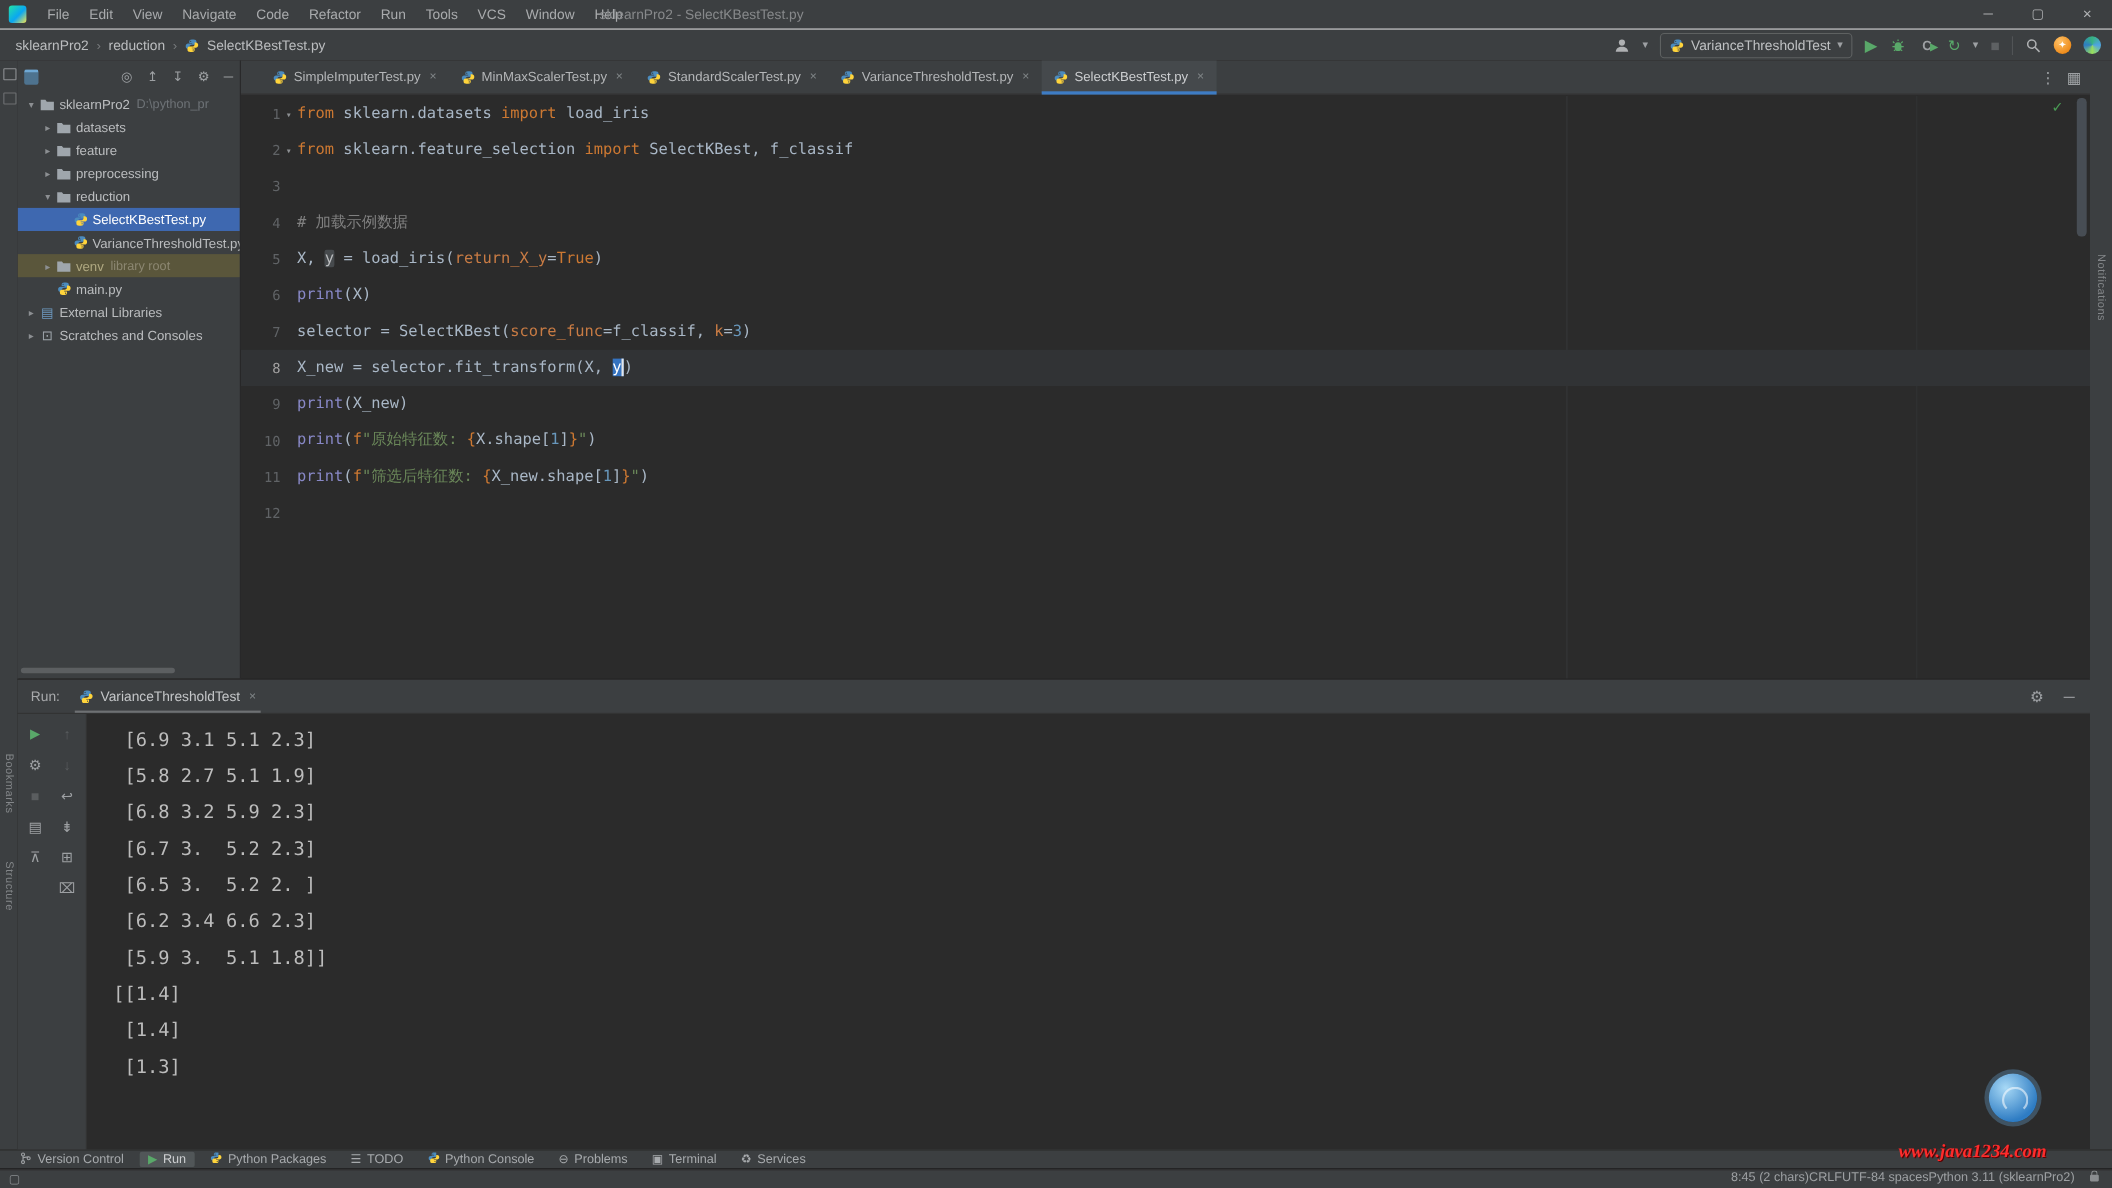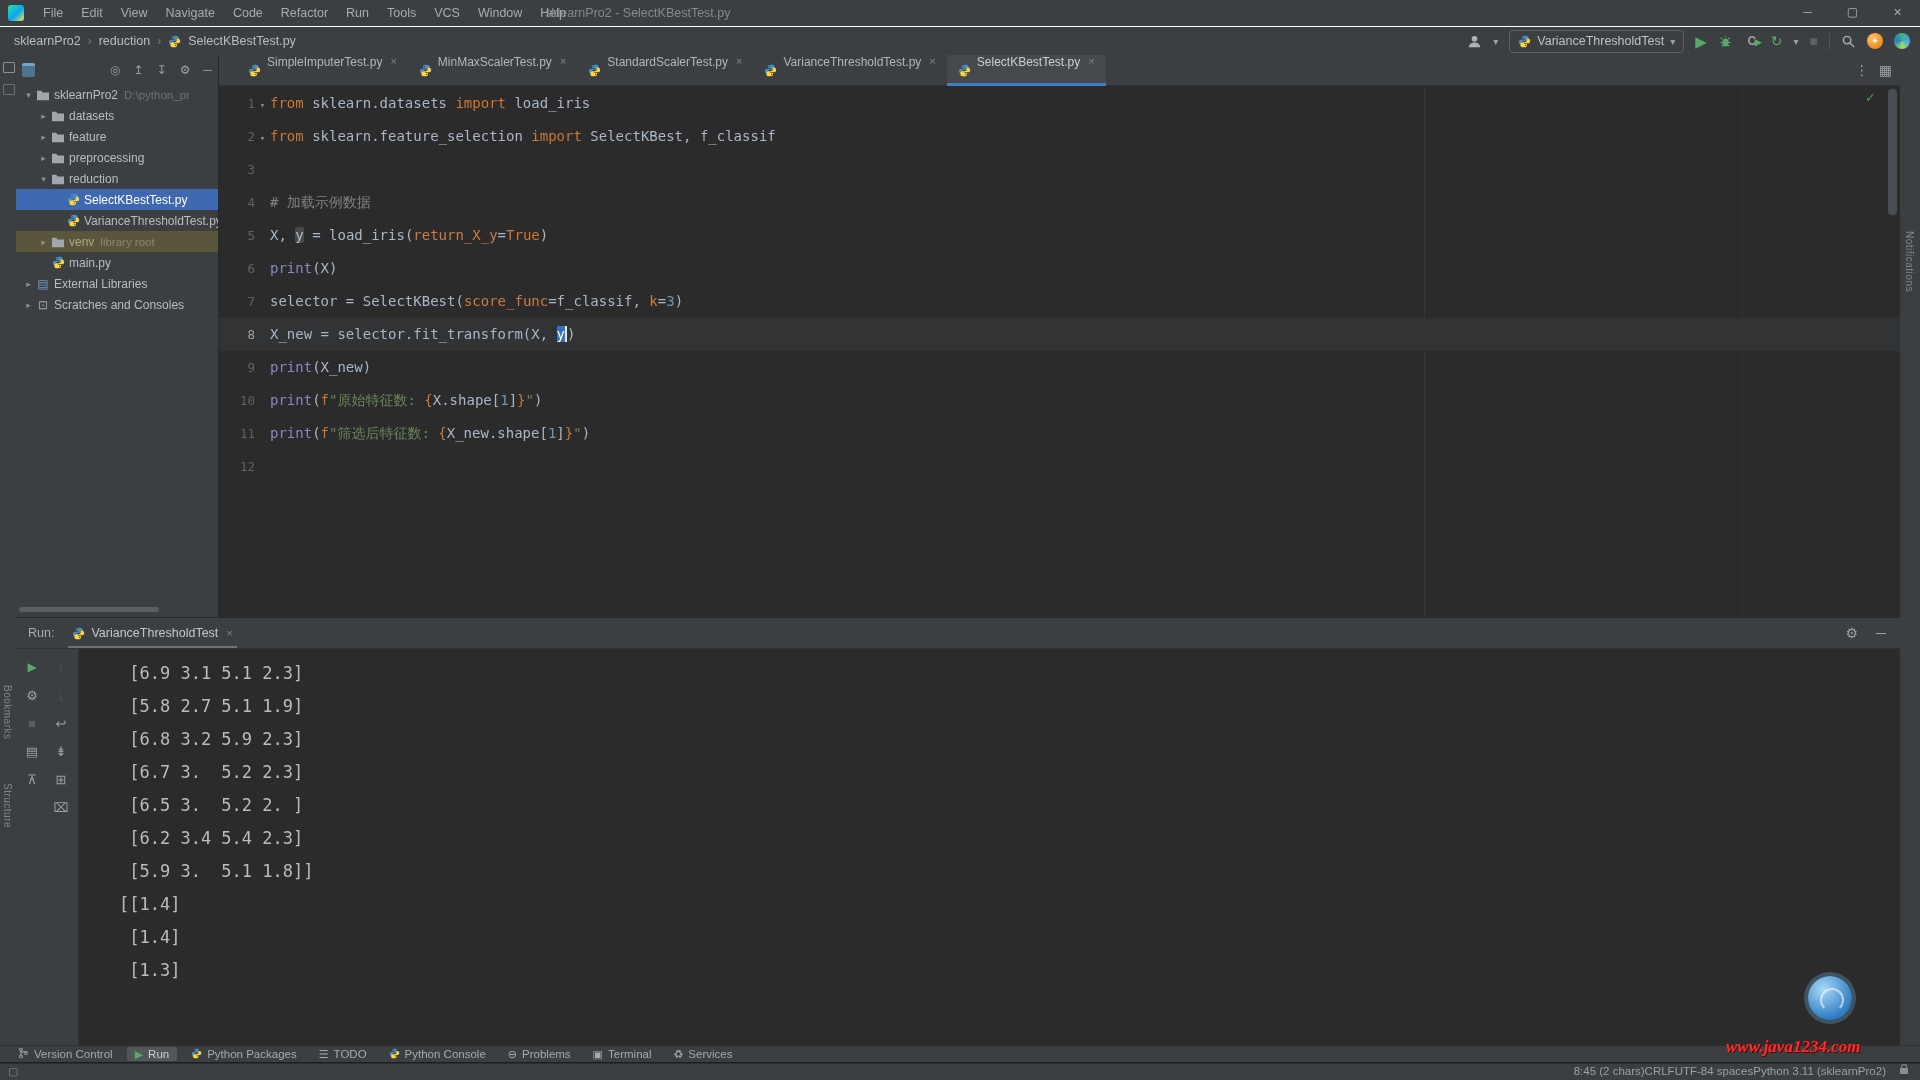--- a/index.html
+++ b/index.html
@@ -59,21 +59,21 @@
   .tree-arrow{width:13px;font-size:9px;color:#8C8F92;text-align:center;flex:none;}
   .tree-icon{width:16px;flex:none;display:inline-flex;justify-content:center;}
   .tree-label{margin-left:3px;}
   .tree-extra{margin-left:6px;color:#6E7377;font-size:11.5px;}
   .tree-row.venv .tree-extra{color:#8C8772;}
   #ppanel-hscroll{position:absolute;left:3px;top:552px;width:140px;height:5px;border-radius:3px;background:#5C5F61;}
 
   
   #editor{left:219px;top:55px;width:1681px;height:562px;background:#2B2B2B;}
   #tab-bar{position:absolute;left:0;top:0;width:100%;height:31px;background:#3C3F41;border-bottom:1px solid #323232;display:flex;align-items:stretch;padding-left:18px;box-sizing:border-box;}
-  .tab{display:flex;gap:6px;padding:0 11px;font-size:12px;color:#B4B6B8;position:relative;}
+  .tab{display:flex;align-items:center;gap:6px;padding:0 11px;font-size:12px;color:#B4B6B8;position:relative;}
   .tab.active{background:#45494C;color:#CDCFD1;}
   .tab.active::after{content:"";position:absolute;left:0;right:0;bottom:-1px;height:3px;background:#3E7CC4;}
   .tab-close{color:#7F8486;font-size:11px;margin-left:2px;}
   #tab-bar-right{margin-left:auto;display:flex;align-items:center;gap:10px;padding-right:8px;}
   #code-area{position:absolute;left:0;top:32px;width:100%;height:530px;overflow:hidden;}
   .margin-guide{position:absolute;top:0;bottom:0;width:1px;background:#353739;}
   .code-line{height:33px;line-height:33px;white-space:pre;font-family:"DejaVu Sans Mono",monospace;font-size:14px;position:relative;}
   .code-line.current{background:#313335;}
   .gutter{display:inline-block;width:36px;text-align:right;color:#606366;font-size:12.5px;vertical-align:top;}
   .code-line.current .gutter{color:#A4A3A3;}
@@ -93,21 +93,21 @@
   #run-label{margin-left:12px;font-size:12.5px;color:#A9ABAD;}
   #run-tab{margin-left:14px;height:30px;display:flex;align-items:center;gap:6px;font-size:12.5px;color:#C4C6C8;position:relative;padding:0 4px;}
   #run-tab::after{content:"";position:absolute;left:0;right:0;bottom:0;height:2px;background:#6E7173;}
   #run-header-right{margin-left:auto;margin-right:14px;display:flex;gap:18px;}
   #run-toolbar{position:absolute;left:0;top:31px;width:62px;bottom:0;background:#3C3F41;border-right:1px solid #323232;}
   .rt-col{position:absolute;top:8px;width:24px;display:flex;flex-direction:column;gap:8px;align-items:center;}
   #rt-col1{left:4px;} #rt-col2{left:33px;}
   .tool-icon{width:20px;height:20px;display:flex;align-items:center;justify-content:center;font-size:13px;color:#9DA0A3;}
   .tool-icon.green{color:#59A869;font-size:12px;}
   .tool-icon.dim{color:#5A5D5F;}
-  #console{position:absolute;left:63px;top:31px;right:0;bottom:0;overflow:hidden;padding:8px 0 0 40px;}
+  #console{position:absolute;left:63px;top:31px;right:0;bottom:0;overflow:hidden;padding:8px 0 0 24px;}
   .console-line{height:33px;line-height:33px;white-space:pre;font-family:"DejaVu Sans Mono",monospace;font-size:17px;color:#BCBCBC;}
   #floating-badge{position:absolute;left:1792px;top:358px;width:44px;height:44px;border-radius:50%;
      background:radial-gradient(circle at 35% 30%,#A8D9F6,#2E7CC3 72%);
      box-shadow:0 0 0 4px rgba(110,175,230,.30);}
   #floating-badge::after{content:"";position:absolute;left:12px;top:12px;width:20px;height:20px;border-radius:50%;
      border:2px solid rgba(255,255,255,.55);border-bottom-color:transparent;}
 
   
   #bottom-toolbar{left:0;top:1045px;width:1920px;height:17px;background:#3C3F41;border-top:1px solid #2E2E2E;display:flex;align-items:center;padding-left:10px;box-sizing:border-box;gap:6px;}
   .bt-item{display:flex;align-items:center;gap:5px;padding:1px 8px;font-size:11.5px;color:#A7AAAD;border-radius:2px;}
@@ -447,21 +447,21 @@
         <span class="tool-icon ">⊞</span>
         <span class="tool-icon ">⌧</span>
       </div>
   </div>
   <div id="console">
       <div class="console-line"> [6.9 3.1 5.1 2.3]</div>
       <div class="console-line"> [5.8 2.7 5.1 1.9]</div>
       <div class="console-line"> [6.8 3.2 5.9 2.3]</div>
       <div class="console-line"> [6.7 3.  5.2 2.3]</div>
       <div class="console-line"> [6.5 3.  5.2 2. ]</div>
-      <div class="console-line"> [6.2 3.4 5.4 2.3]</div>
+      <div class="console-line"> [6.2 3.4 6.6 2.3]</div>
       <div class="console-line"> [5.9 3.  5.1 1.8]]</div>
       <div class="console-line">[[1.4]</div>
       <div class="console-line"> [1.4]</div>
       <div class="console-line"> [1.3]</div>
     </div>
   <div id="floating-badge"></div>
 </div>
 
 <div id="bottom-toolbar" class="abs">
     <div class="bt-item">

